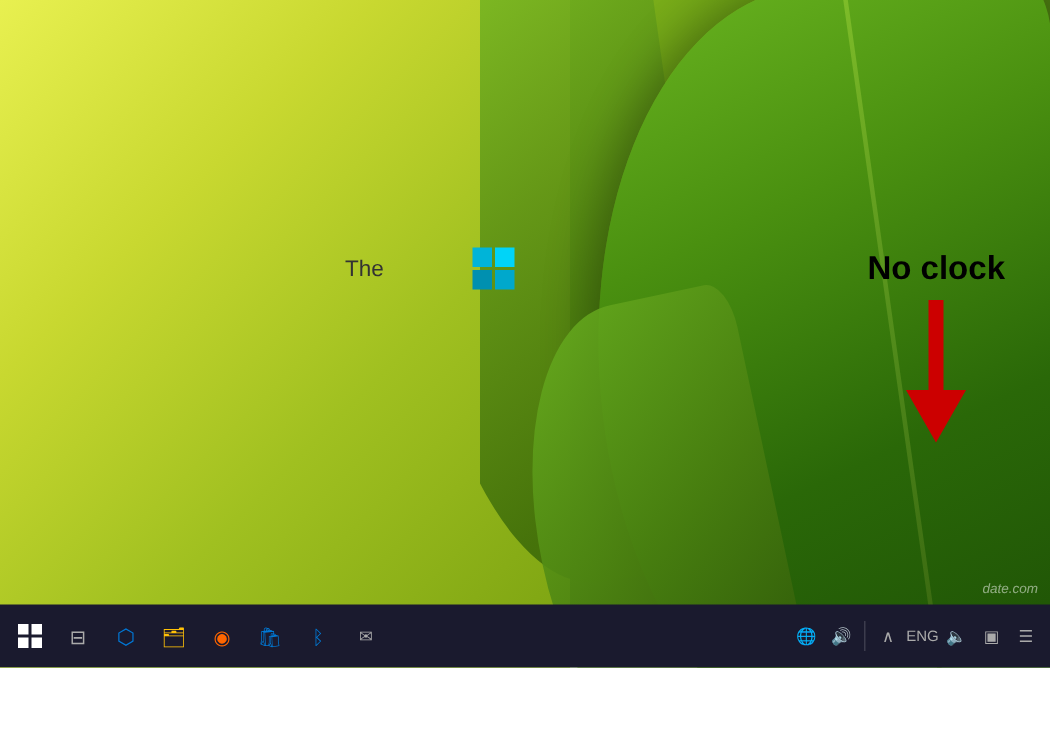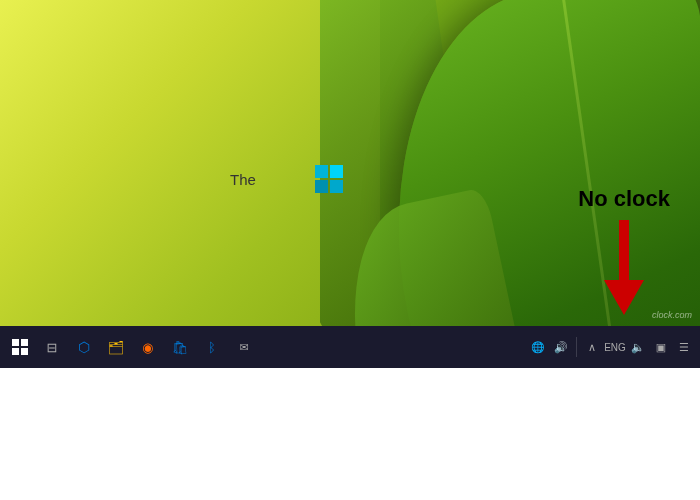--- a/index.html
+++ b/index.html
@@ -7,21 +7,21 @@
     body {
       width: 700px;
       height: 500px;
       overflow: hidden;
       font-family: 'Segoe UI', Arial, sans-serif;
       position: relative;
     }
 
     #desktop {
       width: 700px;
-      height: 368px;
+      height: 445px;
       position: relative;
       background: linear-gradient(135deg, #d4e84a 0%, #b8d630 15%, #8fc020 30%, #5a9010 50%, #3a6010 70%);
       overflow: hidden;
     }
 
     
     .leaf-bg {
       position: absolute;
       right: 0;
       top: 0;
@@ -114,21 +114,21 @@
 
     .win-sq-tl { position: absolute; top: 0; left: 0; width: 13px; height: 13px; background: #00b4d8; }
     .win-sq-tr { position: absolute; top: 0; left: 15px; width: 13px; height: 13px; background: #00d4f8; }
     .win-sq-bl { position: absolute; top: 15px; left: 0; width: 13px; height: 13px; background: #0090b0; }
     .win-sq-br { position: absolute; top: 15px; left: 15px; width: 13px; height: 13px; background: #00a8cc; }
 
     
     .annotation {
       position: absolute;
       right: 30px;
-      top: 186px;
+      top: 166px;
       margin-left: 16px;
     }
 
     .annotation-text {
       font-size: 22px;
       font-weight: 900;
       color: #000;
       line-height: 1.2;
       text-align: left;
       white-space: nowrap;
@@ -272,21 +272,21 @@
       <span>No clock</span><br>
     </div>
     <div class="arrow-down">
       <svg class="arrow-svg" viewBox="0 0 50 100" xmlns="http://www.w3.org/2000/svg">
         <line x1="25" y1="0" x2="25" y2="68" stroke="#cc0000" stroke-width="10"></line>
         <polygon points="5,60 45,60 25,95" fill="#cc0000"></polygon>
       </svg>
     </div>
   </div>
 
-  <div class="wsxdn-watermark">clock.com</div>
+  <div class="wsxdn-watermark">date.com</div>
 
   <div id="taskbar">
 
     <div class="taskbar-left">
 
       <div class="taskbar-icon start-btn" title="Start">
         <div class="win-logo-small">
           <div></div>
             <div></div>
             <div></div>

